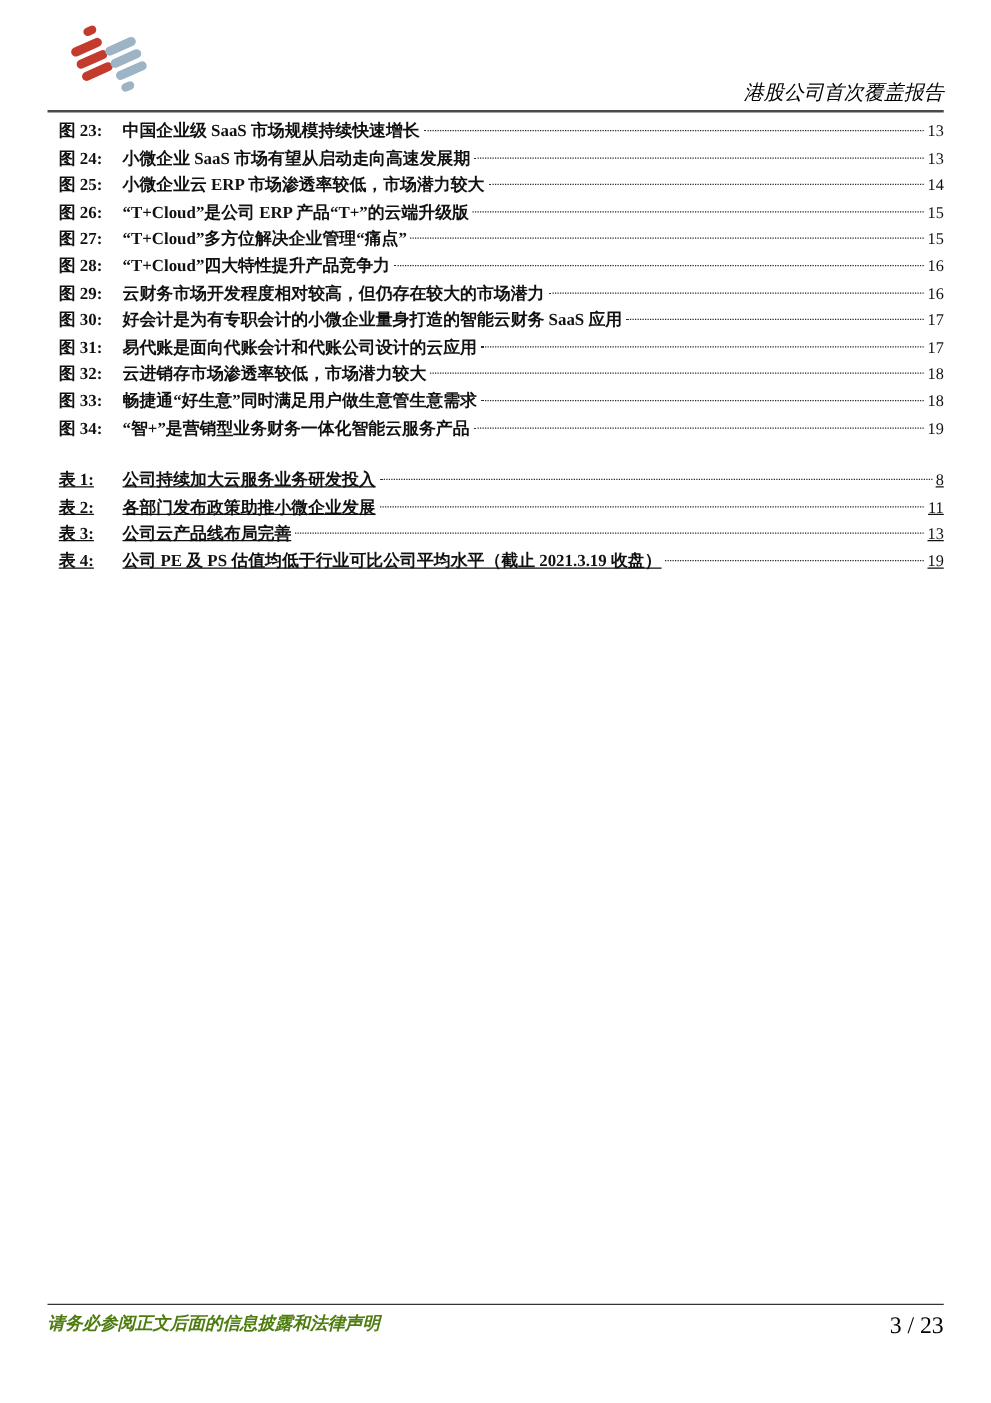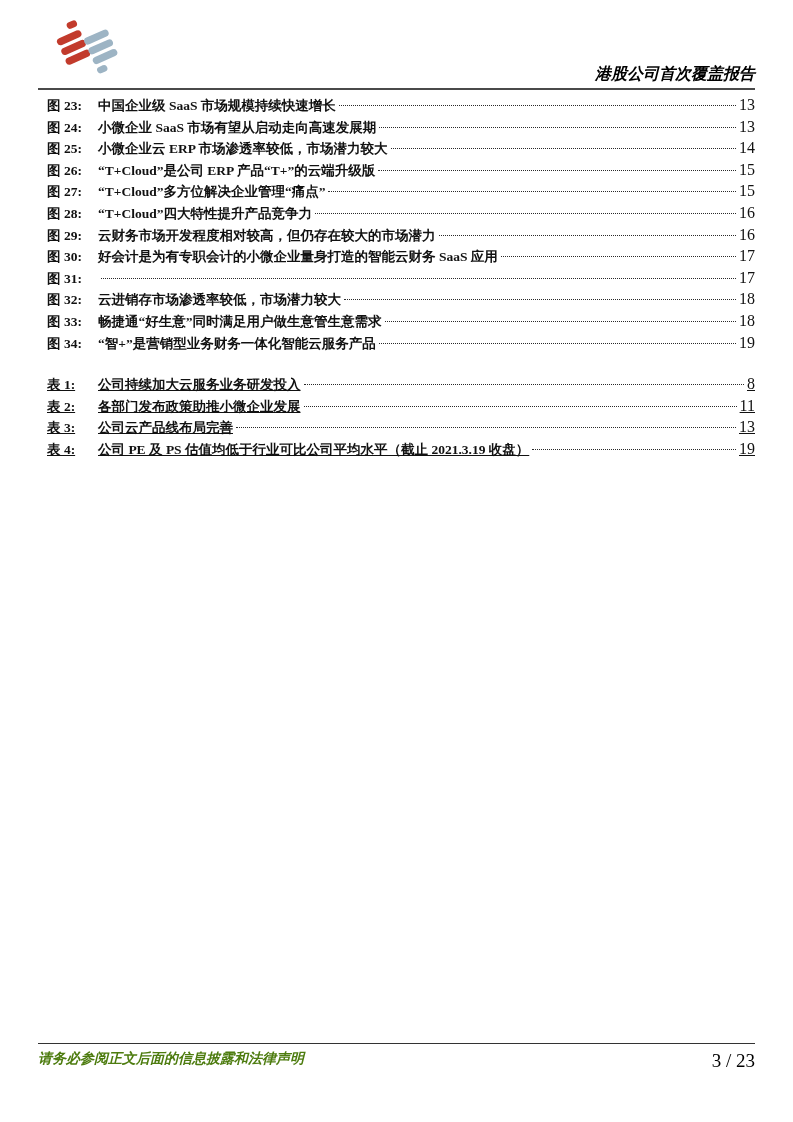--- a/index.html
+++ b/index.html
@@ -23,21 +23,21 @@
     letter-spacing: 2px;
     color: #1b1b1b;
     margin-left: 10px;
     line-height: 1;
   }
   .report-type {
     position: absolute;
     top: 64px;
     right: 38px;
     font-size: 16px;
-    font-weight: bold;
+    font-weight: normal;
     font-style: italic;
     color: #000000;
   }
   .header-rule {
     position: absolute;
     top: 88px;
     left: 38px;
     width: 717px;
     border-bottom: 2px solid #4a4a4a;
   }
@@ -65,21 +65,21 @@
   }
   .toc-dots {
     flex: 1 1 auto;
     border-bottom: 1.6px dotted #2a2a2a;
     margin: 0 3px;
     transform: translateY(-4px);
     min-width: 12px;
   }
   .toc-page {
     flex: 0 0 auto;
-    font-size: 16px;
+    font-size: 13px;
     text-align: right;
   }
   
   .footer-rule {
     position: absolute;
     top: 1043px;
     left: 38px;
     width: 717px;
     border-bottom: 1.4px solid #333333;
   }
@@ -172,20 +172,21 @@
           <span class="toc-page">16</span>
       </div>
       <div class="toc-row">
         <span class="toc-label">图 30:</span>
           <span class="toc-title">好会计是为有专职会计的小微企业量身打造的智能云财务 SaaS 应用</span>
           <span class="toc-dots"></span>
           <span class="toc-page">17</span>
       </div>
       <div class="toc-row">
         <span class="toc-label">图 31:</span>
+          <span class="toc-title">易代账是面向代账会计和代账公司设计的云应用</span>
           <span class="toc-dots"></span>
           <span class="toc-page">17</span>
       </div>
       <div class="toc-row">
         <span class="toc-label">图 32:</span>
           <span class="toc-title">云进销存市场渗透率较低，市场潜力较大</span>
           <span class="toc-dots"></span>
           <span class="toc-page">18</span>
       </div>
       <div class="toc-row">

